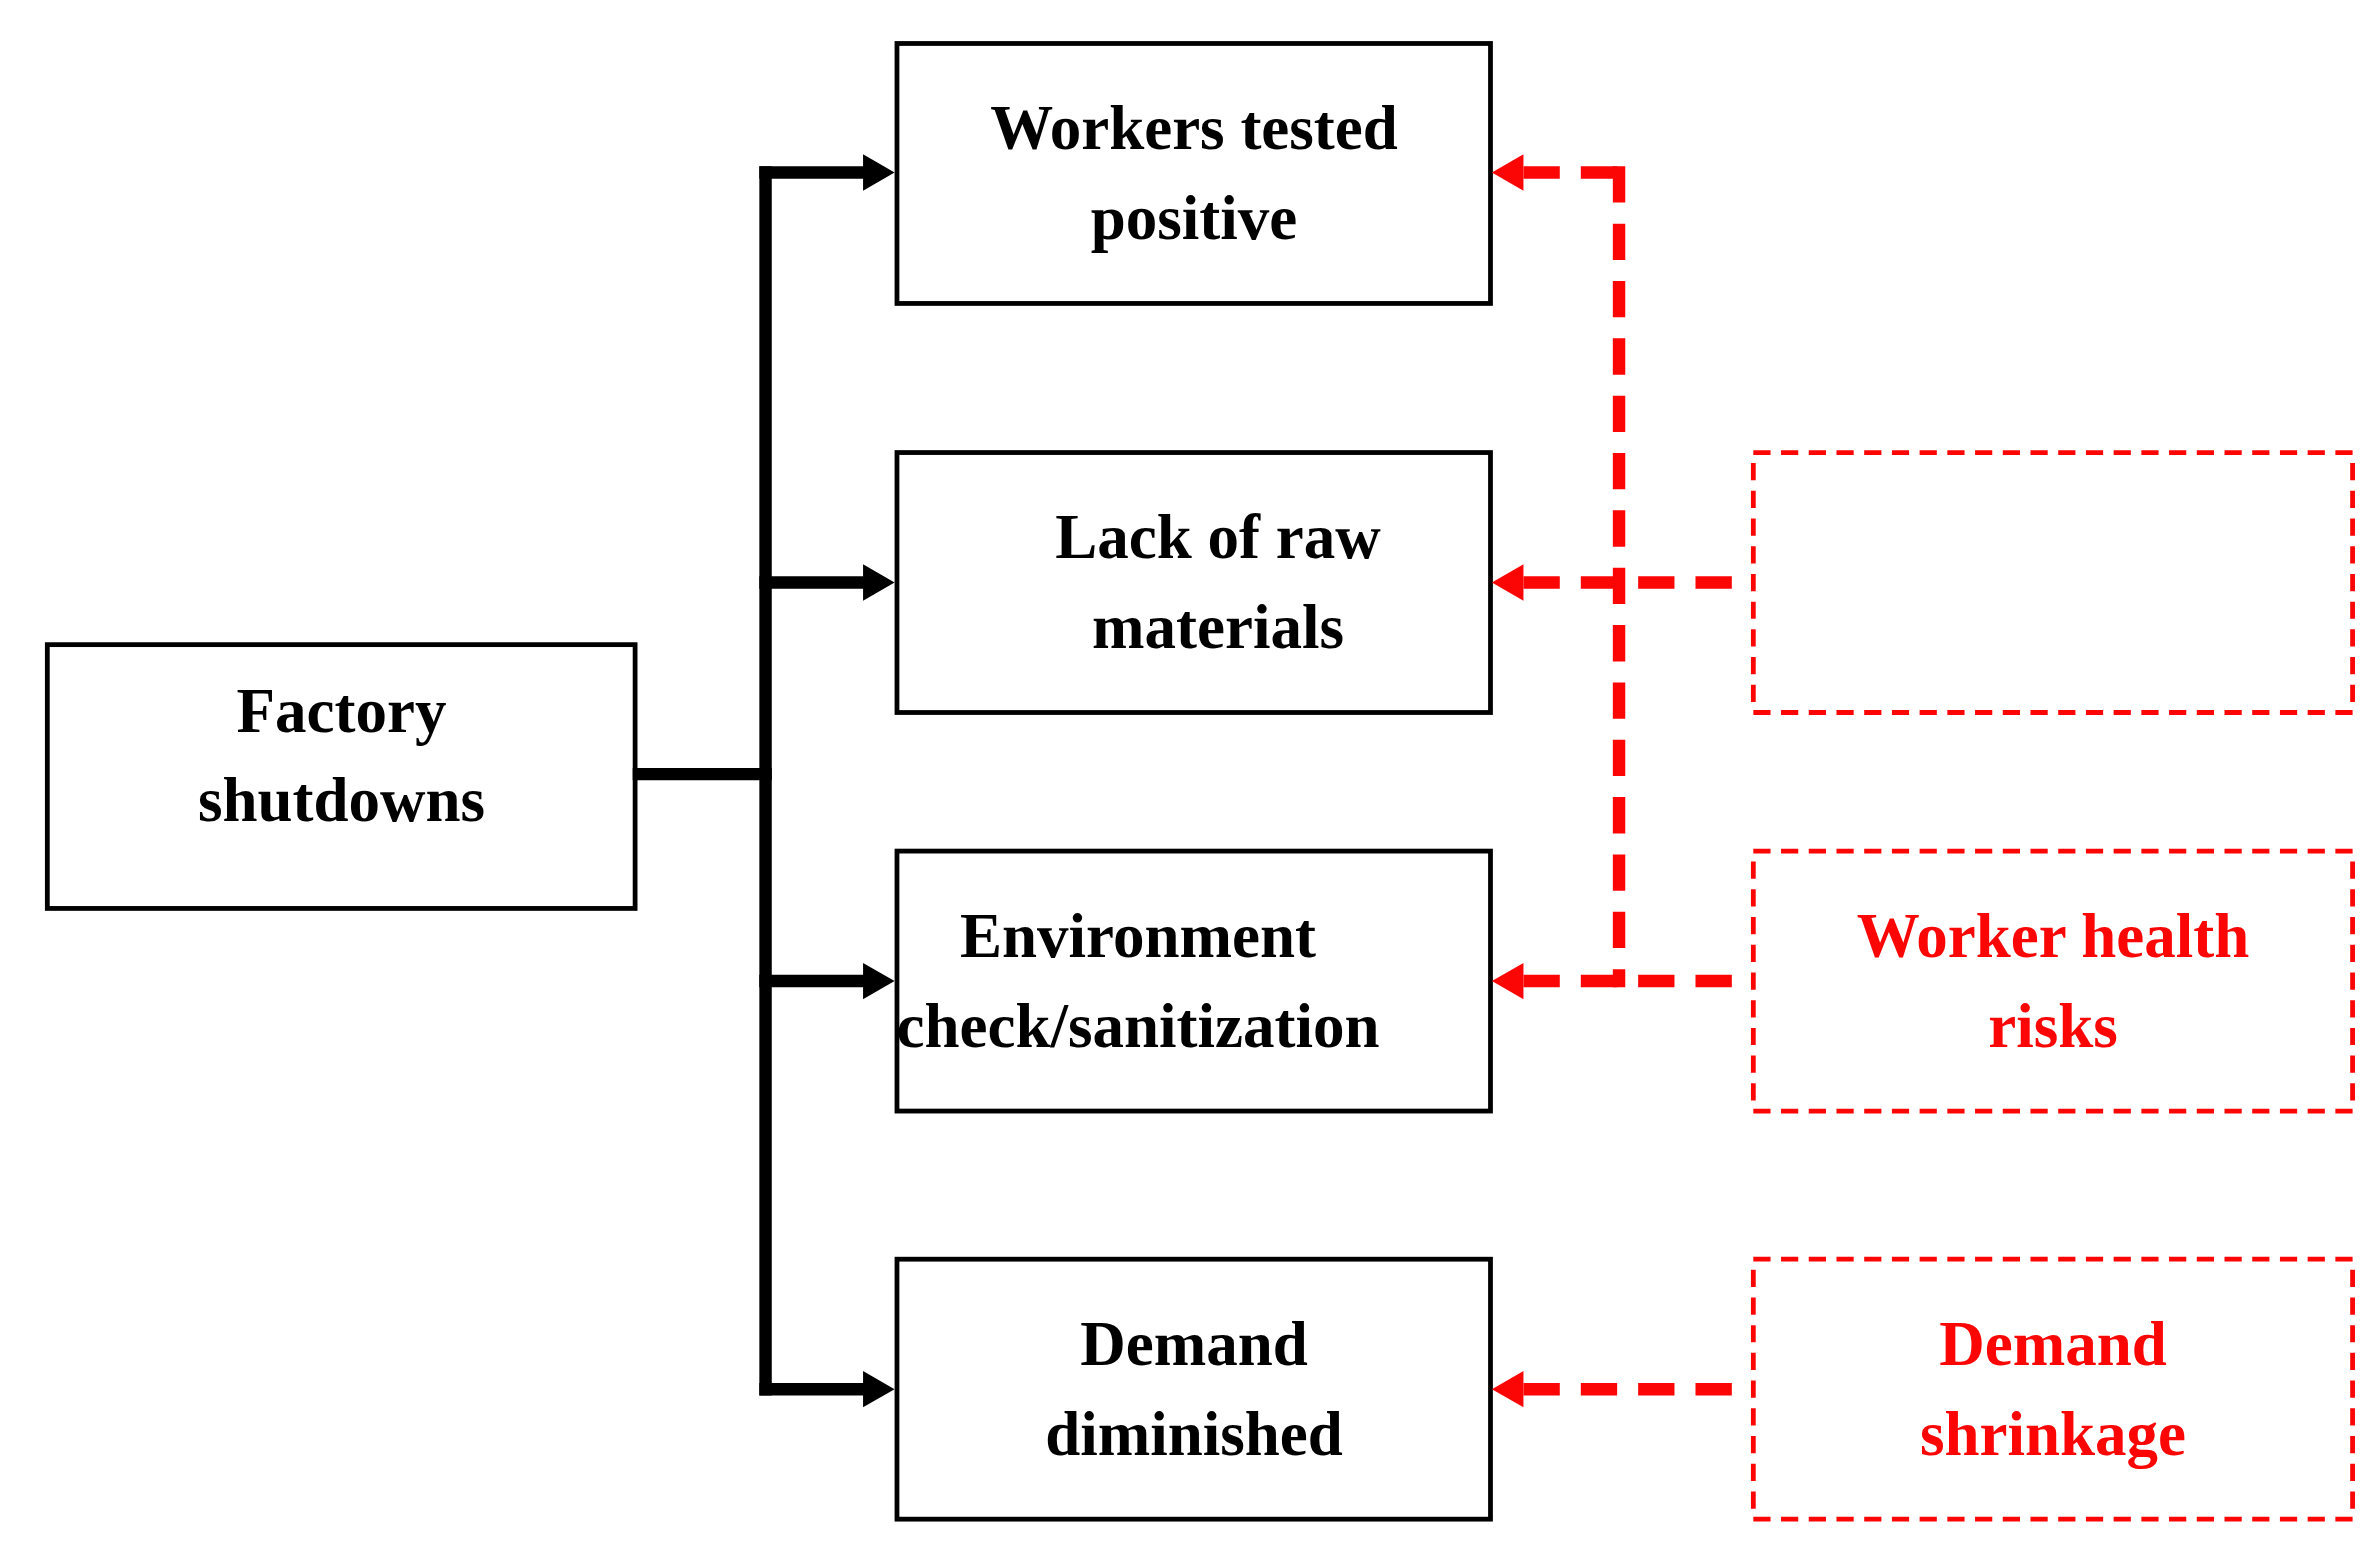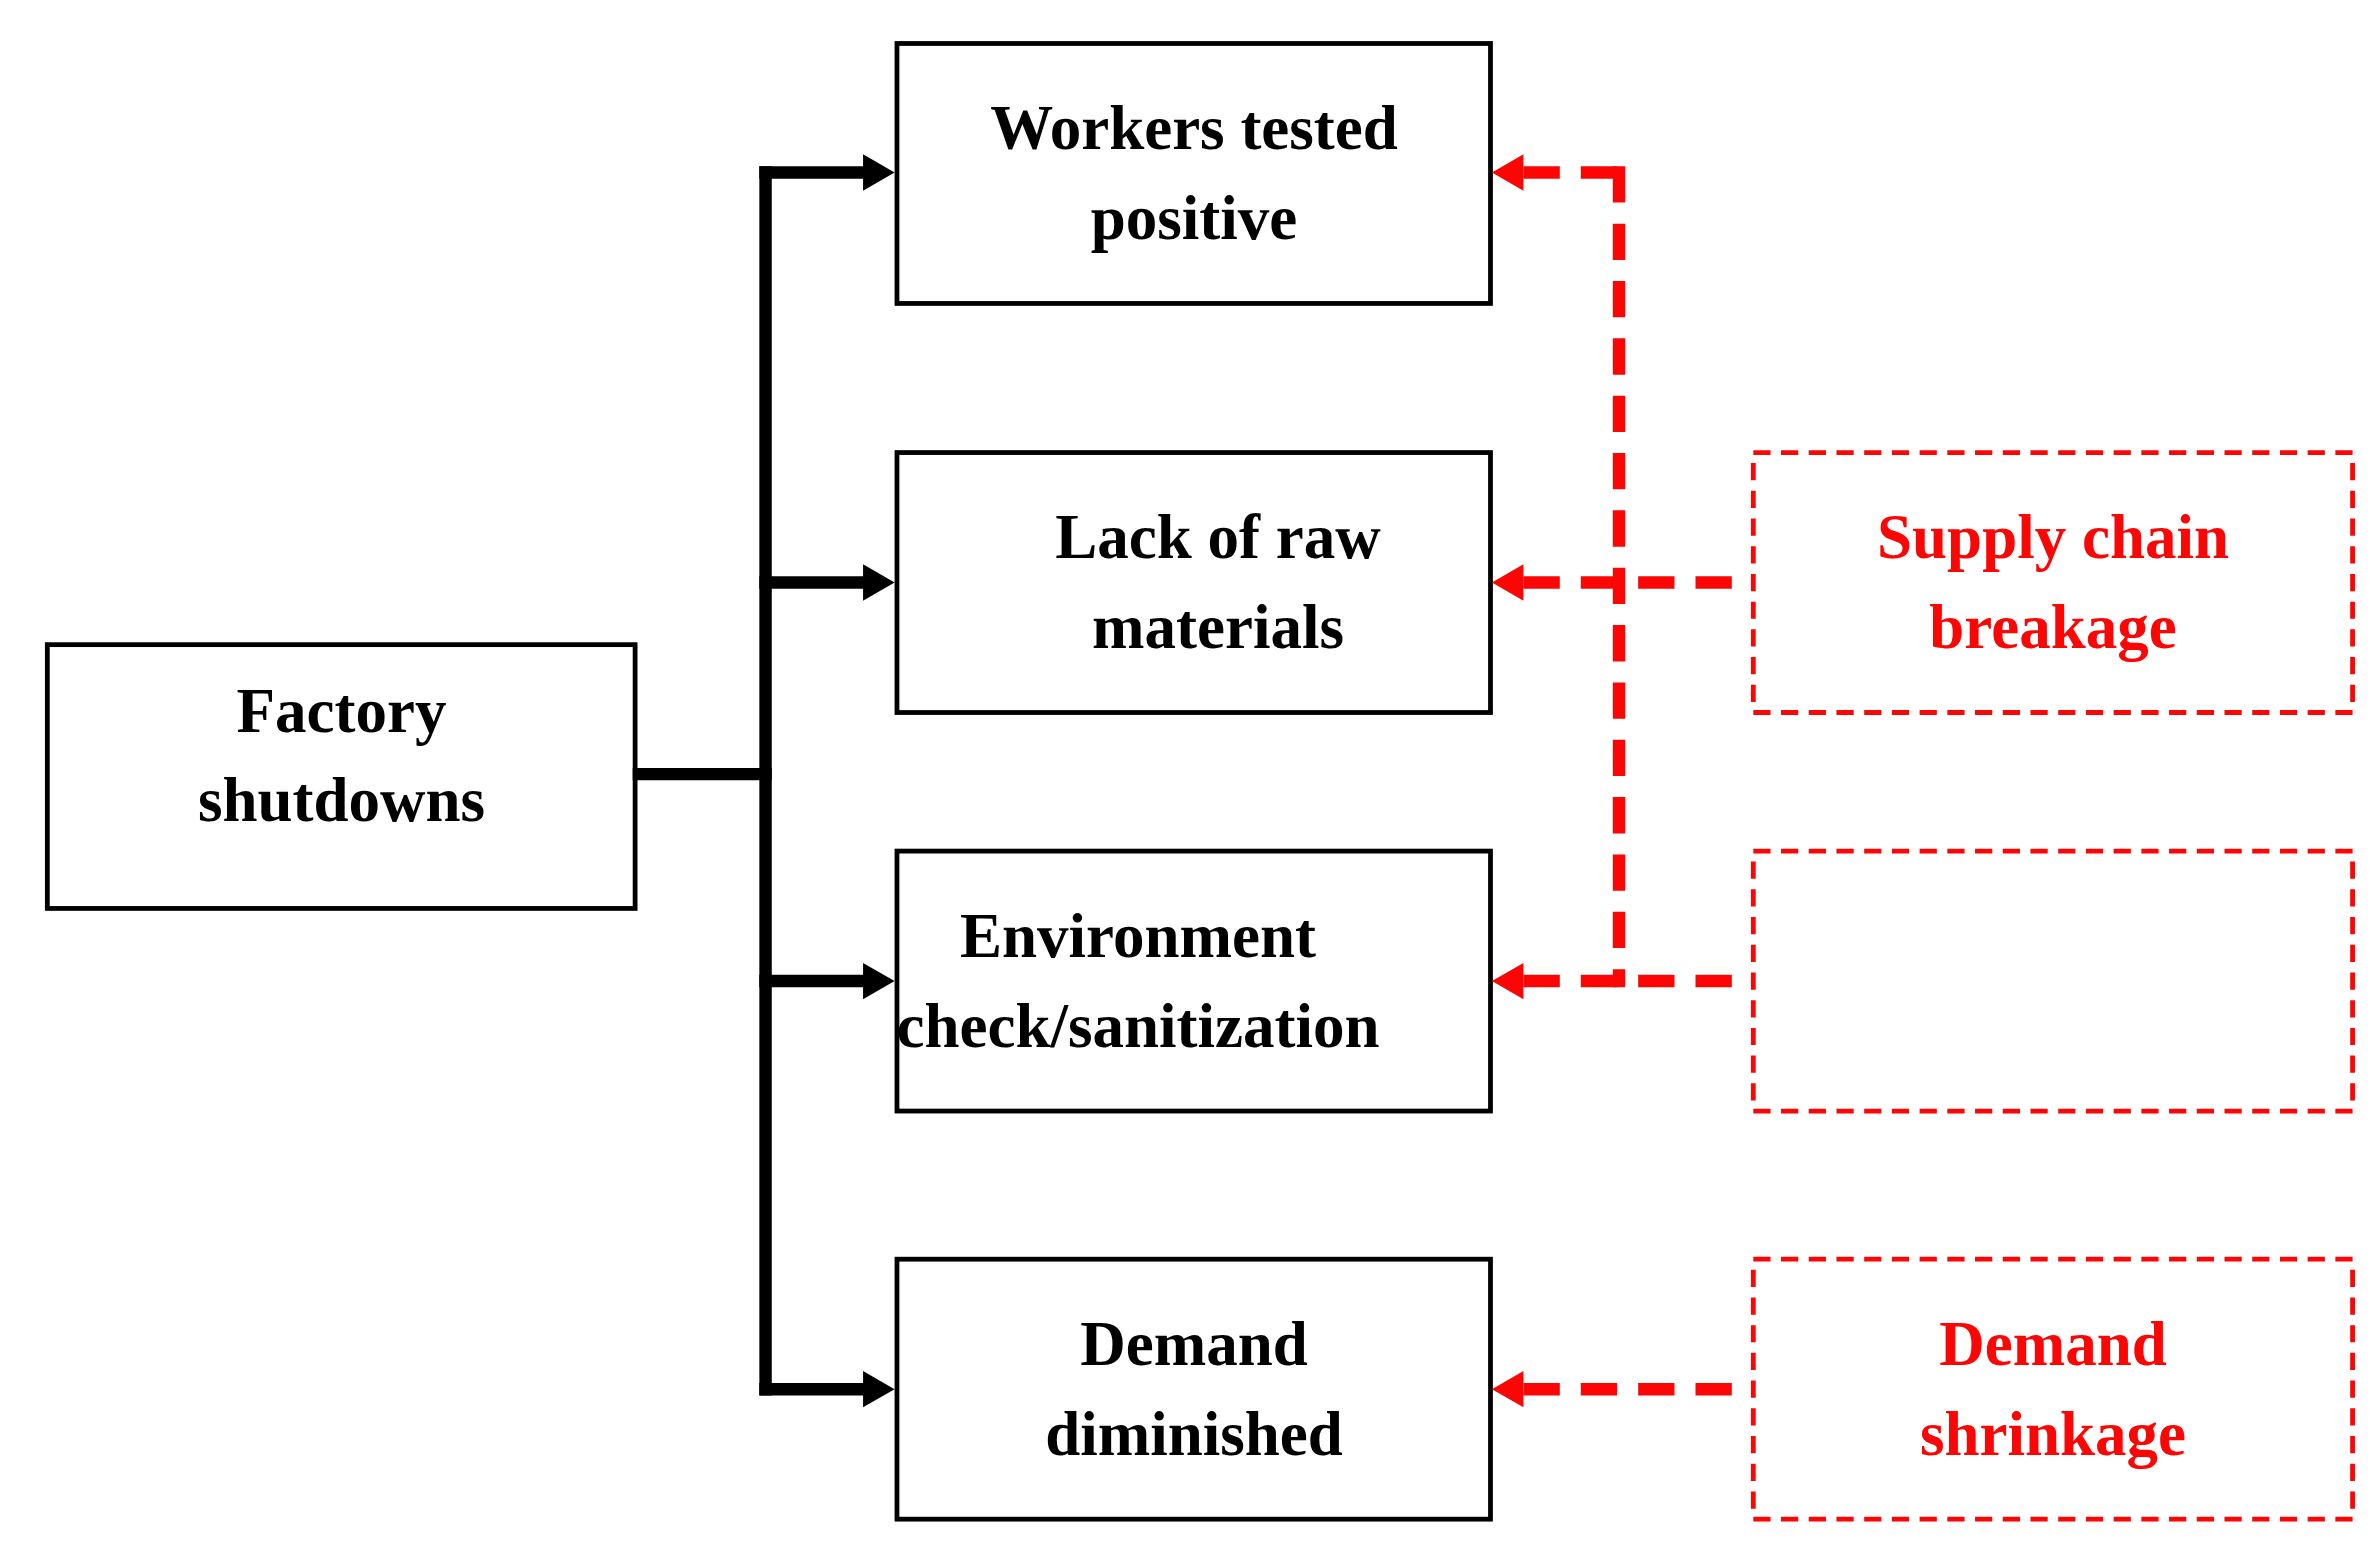--- a/index.html
+++ b/index.html
@@ -121,21 +121,21 @@
 
   <div class="node-label" style="left:895px; top:450px; width:598px; height:265px;padding-left:24px;">Lack of raw
 materials</div>
 
   <div class="node-label" style="left:895px; top:849px; width:486px; height:265px;">Environment
 check/sanitization</div>
 
   <div class="node-label" style="left:895px; top:1257px; width:598px; height:265px;">Demand
 diminished</div>
 
-  <div class="node-label cause" style="left:1751px; top:450px; width:604px; height:265px;">Supply chain
-breakage</div>
 
+  <div class="node-label cause" style="left:1751px; top:849px; width:604px; height:265px;">Worker health
+risks</div>
 
   <div class="node-label cause" style="left:1751px; top:1257px; width:604px; height:265px;">Demand
 shrinkage</div>
 
 </div>
 
 
 </body></html>

